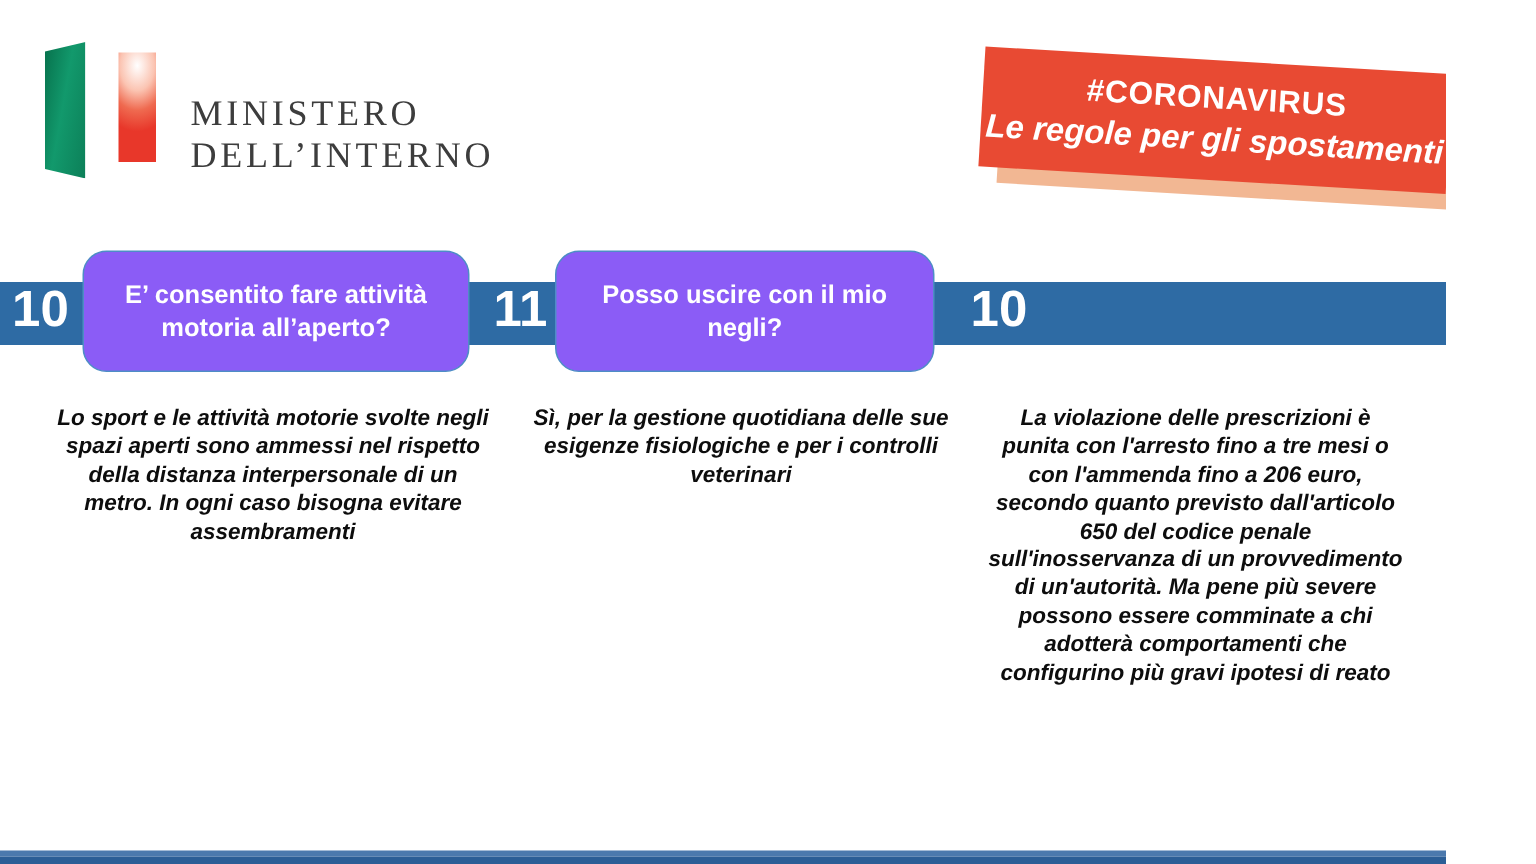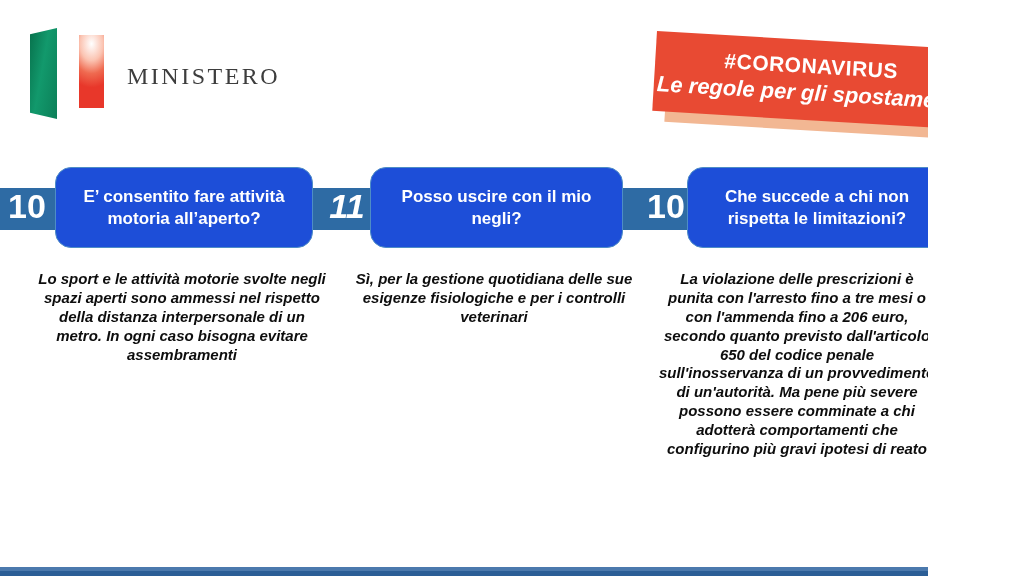--- a/index.html
+++ b/index.html
@@ -1,18 +1,18 @@
 <!DOCTYPE html>
 <html><head>
 <meta charset="utf-8">
 <style>
   html,body{margin:0;padding:0;background:#ffffff;}
   .page{
     position:relative;width:928px;height:576px;background:#ffffff;
-    overflow:hidden;font-family:"Liberation Sans",sans-serif;
+    overflow:hidden;font-family:"Liberation Sans",sans-serif;padding-left:36px;
   }
   
   .flag-green{
     position:absolute;left:30px;top:28px;width:27px;height:91px;
     background:linear-gradient(100deg,#07714c 0%,#12996c 45%,#0c7f58 100%);
     clip-path:polygon(0 7%,100% 0,100% 100%,0 93%);
   }
   .flag-red{
     position:absolute;left:79px;top:35px;width:25px;height:73px;
     background:radial-gradient(ellipse 120% 60% at 50% 12%,#ffffff 0%,#fbc4b2 38%,#ef6a50 68%,#e8372a 100%);
@@ -36,23 +36,23 @@
   .banner-hashtag{font-size:21px;font-weight:bold;letter-spacing:0.5px;}
   .banner-subtitle{font-size:22px;font-weight:bold;font-style:italic;margin-top:2px;}
   
   .timeline-bar{
     position:absolute;left:0;top:188px;width:992px;height:42px;background:#2e6ba4;
   }
   .q-number{
     position:absolute;top:185px;height:42px;width:46px;line-height:42px;
     text-align:center;color:#ffffff;font-size:34px;font-weight:bold;
   }
-  .n10{left:4px;} .n11{left:324px;font-style:italic;} .n12{left:643px;}
+  .n10{left:4px;} .n11{left:324px;} .n12{left:643px;}
   .q-card{
-    position:absolute;top:167px;height:81px;background:#1d4ed8;
+    position:absolute;top:167px;height:81px;background:#8b5cf6;
     border:1px solid #4e8dc6;border-radius:16px;box-sizing:border-box;
     display:flex;align-items:center;justify-content:center;
     color:#ffffff;font-size:17px;font-weight:bold;line-height:1.25;
     text-align:center;padding:0 14px;
   }
   .c1{left:55px;width:258px;} .c2{left:370px;width:253px;} .c3{left:687px;width:260px;}
   
   .answer{
     position:absolute;top:270px;color:#0d0d0d;
     font-size:15px;font-weight:bold;font-style:italic;line-height:1.26;
@@ -66,43 +66,41 @@
 </head>
 <body>
 
 <div class="page">
 
   <div>
     <div class="flag-green"></div>
     <div class="flag-red"></div>
     <div class="ministry-name">
       <div>MINISTERO</div>
+      <div>DELL’INTERNO</div>
     </div>
   </div>
 
   <div class="banner-shadow"></div>
   <div class="banner">
     <div class="banner-hashtag">#CORONAVIRUS</div>
     <div class="banner-subtitle">Le regole per gli spostamenti</div>
   </div>
 
   <div class="timeline-bar"></div>
   <div class="q-number n10">10</div>
   <div class="q-number n11">11</div>
   <div class="q-number n12">10</div>
 
   <div class="q-card c1">
     <span>E’ consentito fare attività motoria all’aperto?</span>
   </div>
   <div class="q-card c2">
     <span>Posso uscire con il mio negli?</span>
   </div>
-  <div class="q-card c3">
-    <span>Che succede a chi non rispetta le limitazioni?</span>
-  </div>
 
   <div class="answer a1">Lo sport e le attività motorie svolte negli spazi aperti sono ammessi nel rispetto della distanza interpersonale di un metro. In ogni caso bisogna evitare assembramenti</div>
   <div class="answer a2">Sì, per la gestione quotidiana delle sue esigenze fisiologiche e per i controlli veterinari</div>
   <div class="answer a3">La violazione delle prescrizioni è punita con l'arresto fino a tre mesi o con l'ammenda fino a 206 euro, secondo quanto previsto dall'articolo 650 del codice penale sull'inosservanza di un provvedimento di un'autorità. Ma pene più severe possono essere comminate a chi adotterà comportamenti che configurino più gravi ipotesi di reato</div>
 
   <div class="stripe-light"></div>
   <div class="stripe-dark"></div>
 
 </div>
 

